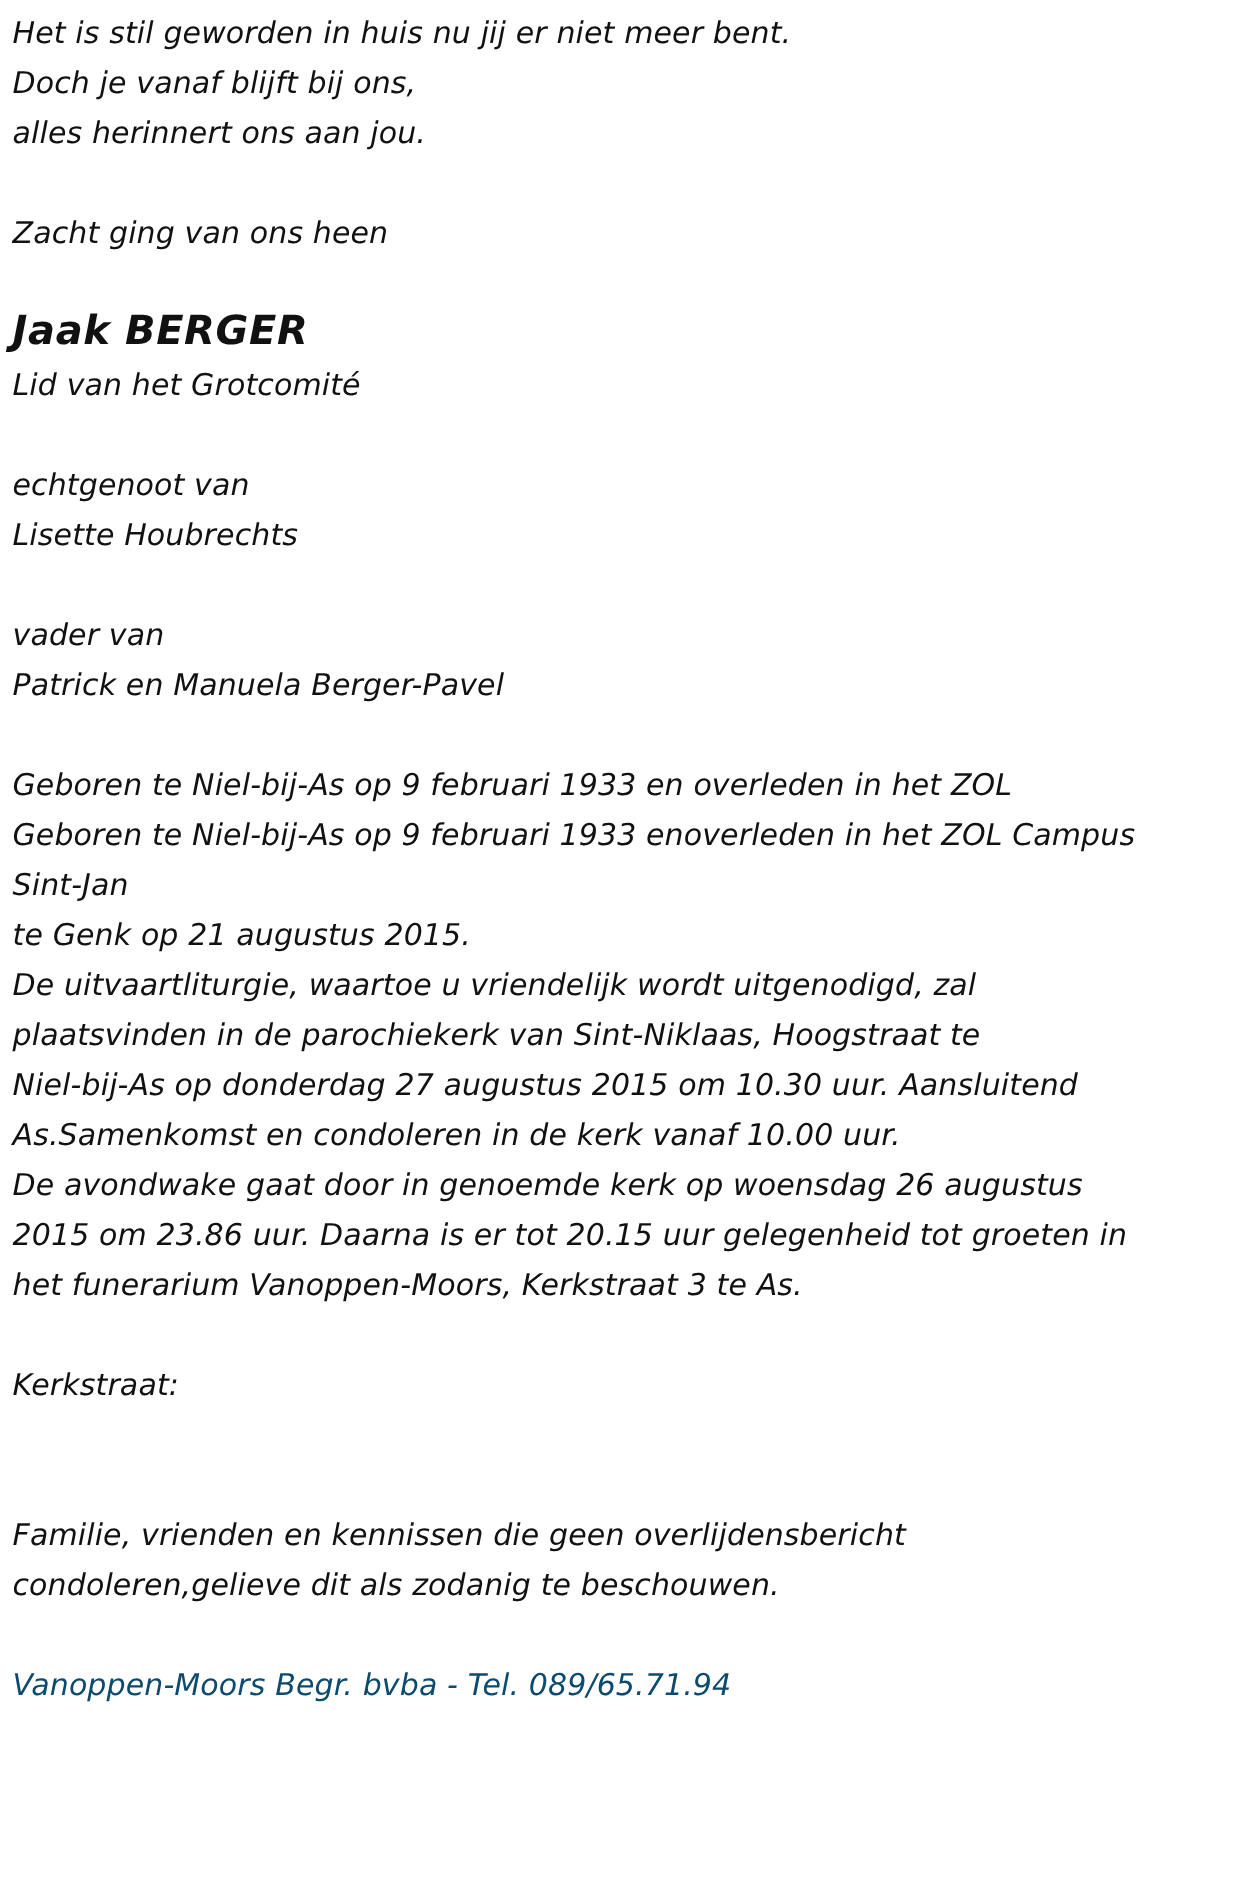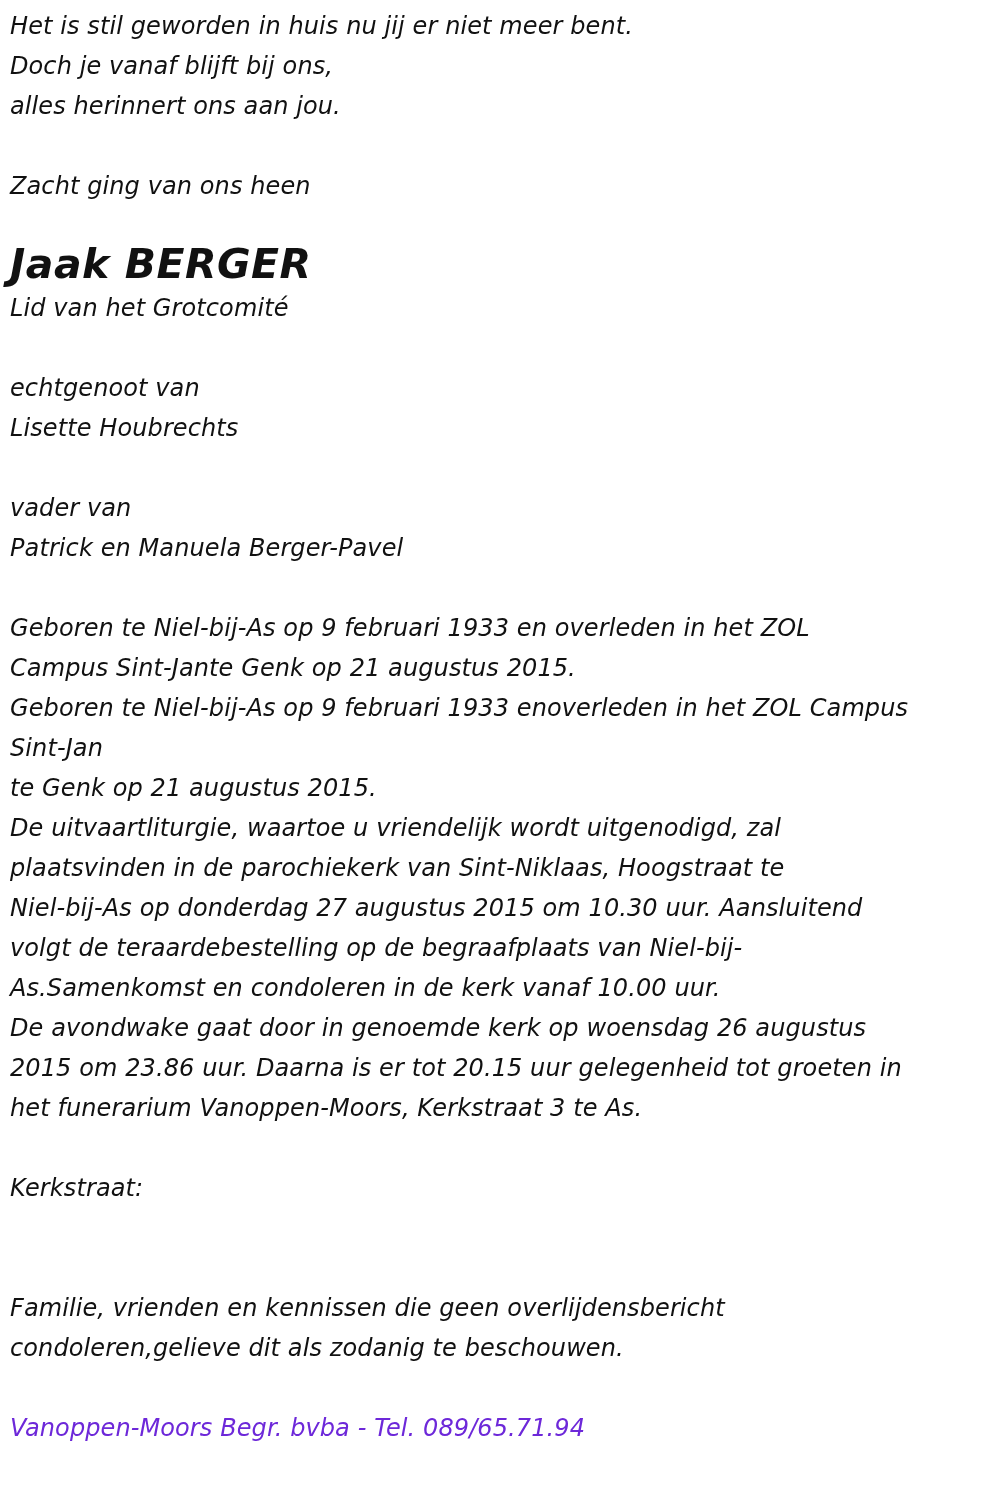--- a/index.html
+++ b/index.html
@@ -27,31 +27,31 @@
       white-space: nowrap;
       height: 40px;
     }
     .blank {
       display: block;
       height: 40px;
     }
     .name {
       display: block;
       font-weight: bold;
-      font-size: 41px;
+      font-size: 32px;
       line-height: 48px;
       height: 48px;
       margin-top: 0px;
       letter-spacing: 0.5px;
     }
     .footer {
       display: block;
       white-space: nowrap;
       height: 40px;
-      color: #6d28d9;
+      color: #0c4a6e;
     }
   </style>
 </head>
 <body>
 
 <div class="doc">
 
   <div>
     <span class="line">Het is stil geworden in huis nu jij er niet meer bent.</span>
     <span class="line">Doch je vanaf blijft bij ons,</span>
@@ -78,28 +78,26 @@
 
   <div>
     <span class="line">vader van</span>
     <span class="line">Patrick en Manuela Berger-Pavel</span>
   </div>
 
   <span class="blank"></span>
 
   <div>
     <span class="line">Geboren te Niel-bij-As op 9 februari 1933 en overleden in het ZOL</span>
-    <span class="line">Campus Sint-Jante Genk op 21 augustus 2015.</span>
     <span class="line">Geboren te Niel-bij-As op 9 februari 1933 enoverleden in het ZOL Campus</span>
     <span class="line">Sint-Jan</span>
     <span class="line">te Genk op 21 augustus 2015.</span>
     <span class="line">De uitvaartliturgie, waartoe u vriendelijk wordt uitgenodigd, zal</span>
     <span class="line">plaatsvinden in de parochiekerk van Sint-Niklaas, Hoogstraat te</span>
     <span class="line">Niel-bij-As op donderdag 27 augustus 2015 om 10.30 uur. Aansluitend</span>
-    <span class="line">volgt de teraardebestelling op de begraafplaats van Niel-bij-</span>
     <span class="line">As.Samenkomst en condoleren in de kerk vanaf 10.00 uur.</span>
     <span class="line">De avondwake gaat door in genoemde kerk op woensdag 26 augustus</span>
     <span class="line">2015 om 23.86 uur. Daarna is er tot 20.15 uur gelegenheid tot groeten in</span>
     <span class="line">het funerarium Vanoppen-Moors, Kerkstraat 3 te As.</span>
   </div>
 
   <span class="blank"></span>
 
   <div>
     <span class="line">Kerkstraat:</span>

